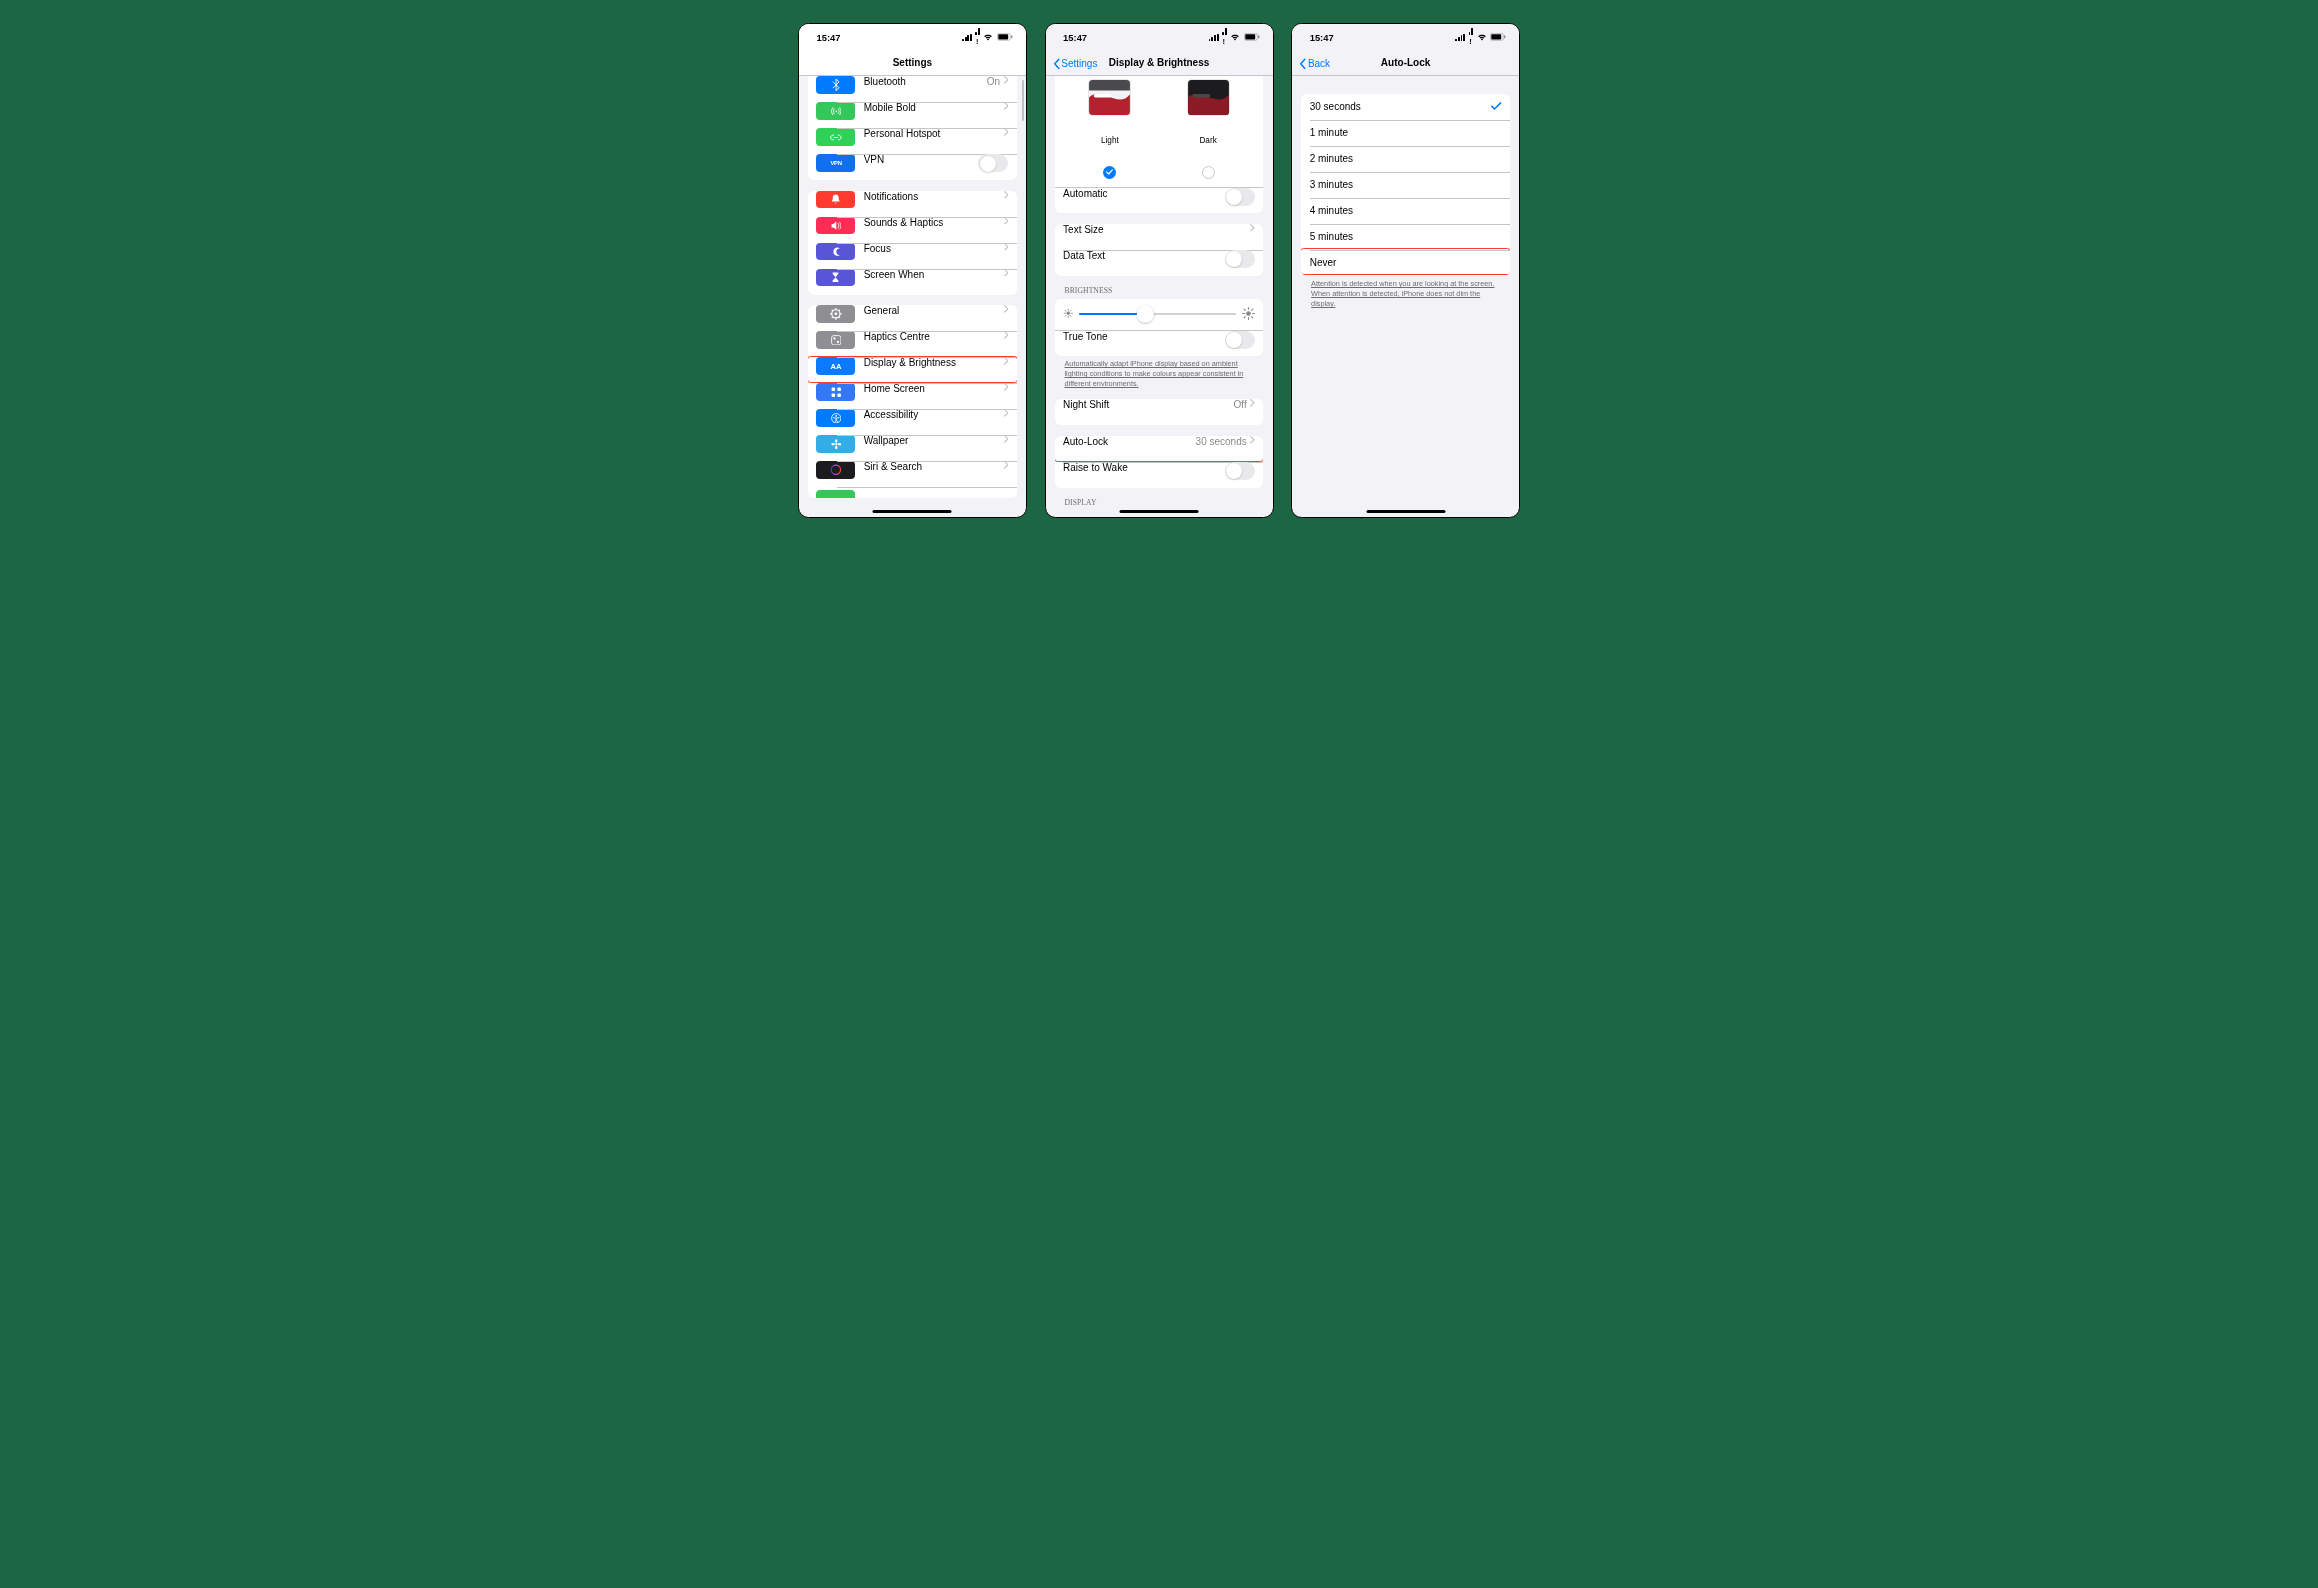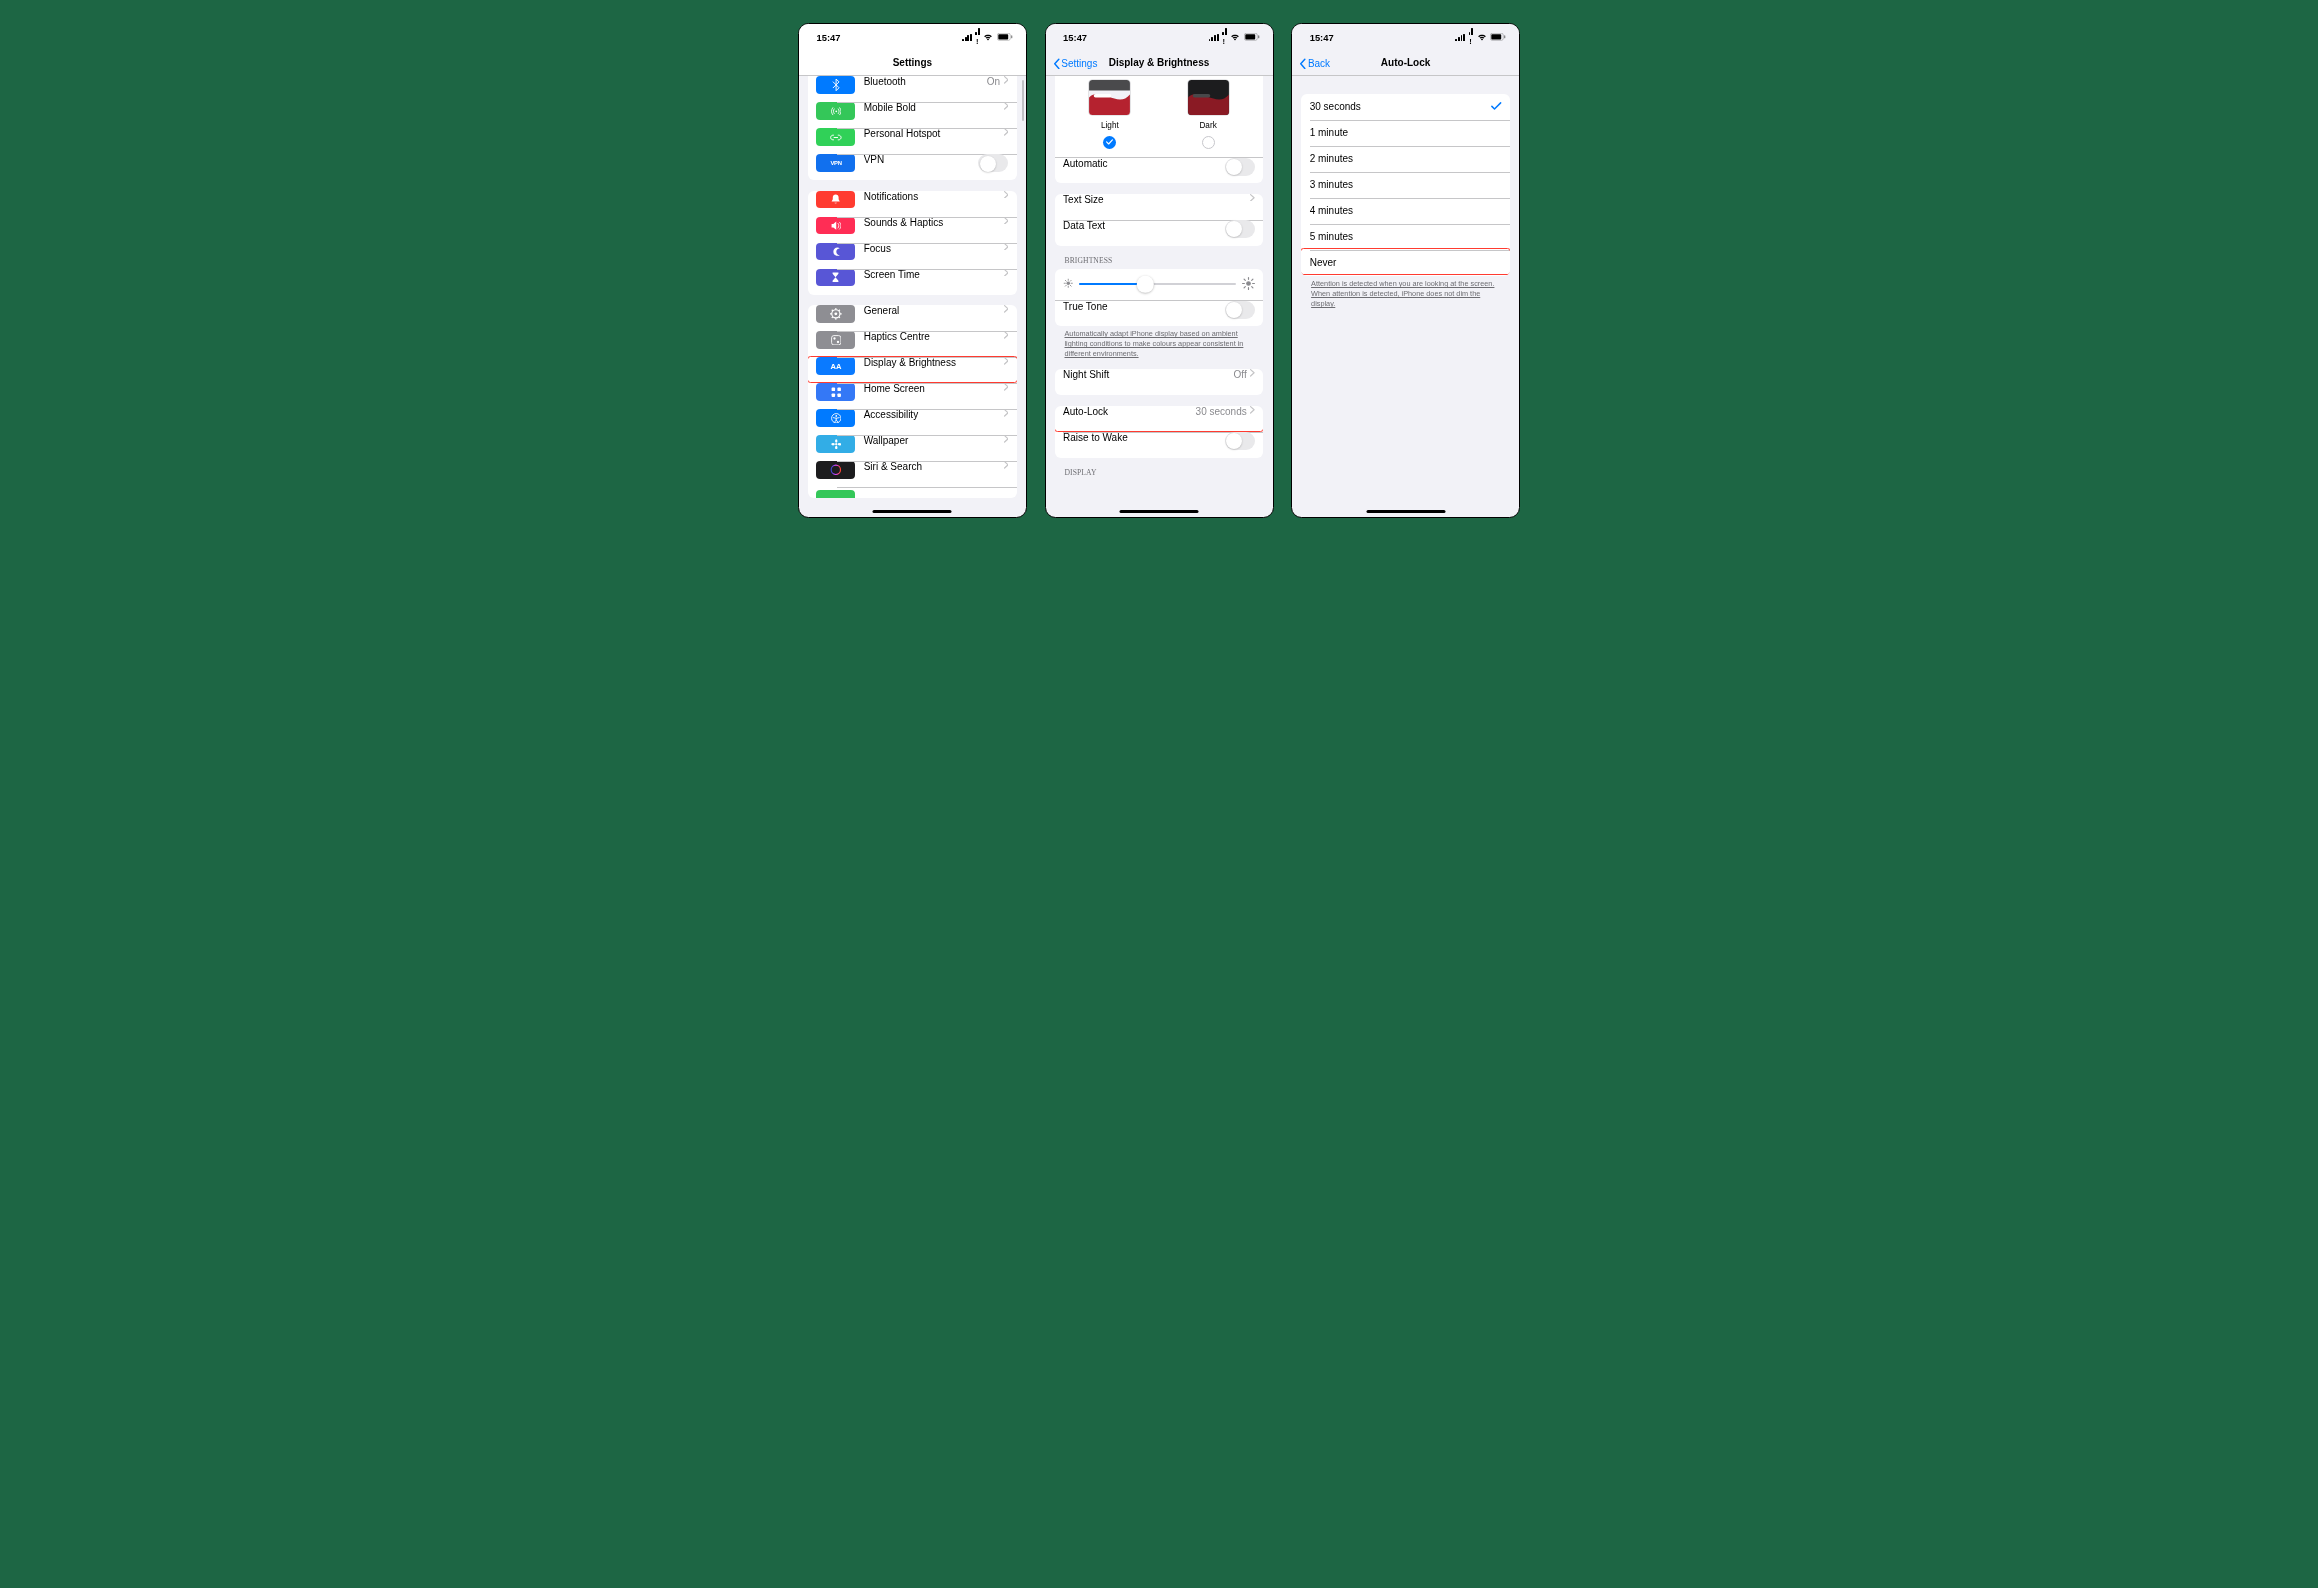--- a/index.html
+++ b/index.html
@@ -100,21 +100,21 @@
   }
   .ios-toggle::after {
     content:""; position:absolute; width:16px; height:16px; background:#fff; border-radius:50%;
     top:1.2px; left:1.2px; box-shadow:0 0.6px 1.8px rgba(0,0,0,.25);
   }
 
   .highlight-box { border:1.2px solid #ff3b30; border-radius:3.5px; position:absolute; pointer-events:none;}
 
   
   .appearance-wrap { display:flex; justify-content:space-around; padding: 0 5.9px 8.2px 5.9px;}
-  .app-opt { display:flex; flex-direction:column; align-items:center; gap:6px; }
+  .app-opt { display:flex; flex-direction:column; align-items:center; gap:21px; }
   .app-thumb { width:41px; height:35px; border-radius:3.5px; overflow:hidden; position:relative; box-shadow:0 0 0 0.6px #d0d0d4;}
   .app-label { font-size:8.2px; color:#000;}
   .radio { width:13px; height:13px; border-radius:50%; }
   .radio.on { background:#007aff; display:flex; align-items:center; justify-content:center;}
   .radio.off { border:0.9px solid #c7c7cc;}
 
   
   .bright-row { padding: 8.2px 8.2px; display:flex; align-items:center; gap:5.9px;}
   .bright-track { flex:1; height:2.3px; background:#d1d1d6; border-radius:1.2px; position:relative;}
   .bright-fill { position:absolute; left:0; top:0; height:100%; background:#007aff; border-radius:1.2px;}
@@ -249,21 +249,21 @@
         <svg class="chev" viewBox="0 0 8 13">
             <path d="M1 1 L7 6.5 L1 12"></path>
           </svg>
       </div>
       <div class="row">
         <div class="icon-box bg-indigo">
             <svg width="7" height="10.5" viewBox="0 0 12 18">
               <path d="M1 1 H11 V3 L6 9 L11 15 V17 H1 V15 L6 9 L1 3 Z" fill="#fff"></path>
             </svg>
           </div>
-        <span class="label">Screen Time</span>
+        <span class="label">Screen When</span>
         <svg class="chev" viewBox="0 0 8 13">
             <path d="M1 1 L7 6.5 L1 12"></path>
           </svg>
       </div>
     </div>
 
     <div class="group" style="position:relative">
       <div class="row">
         <div class="icon-box bg-gray">
             <svg width="11.7" height="11.7" viewBox="0 0 20 20">

